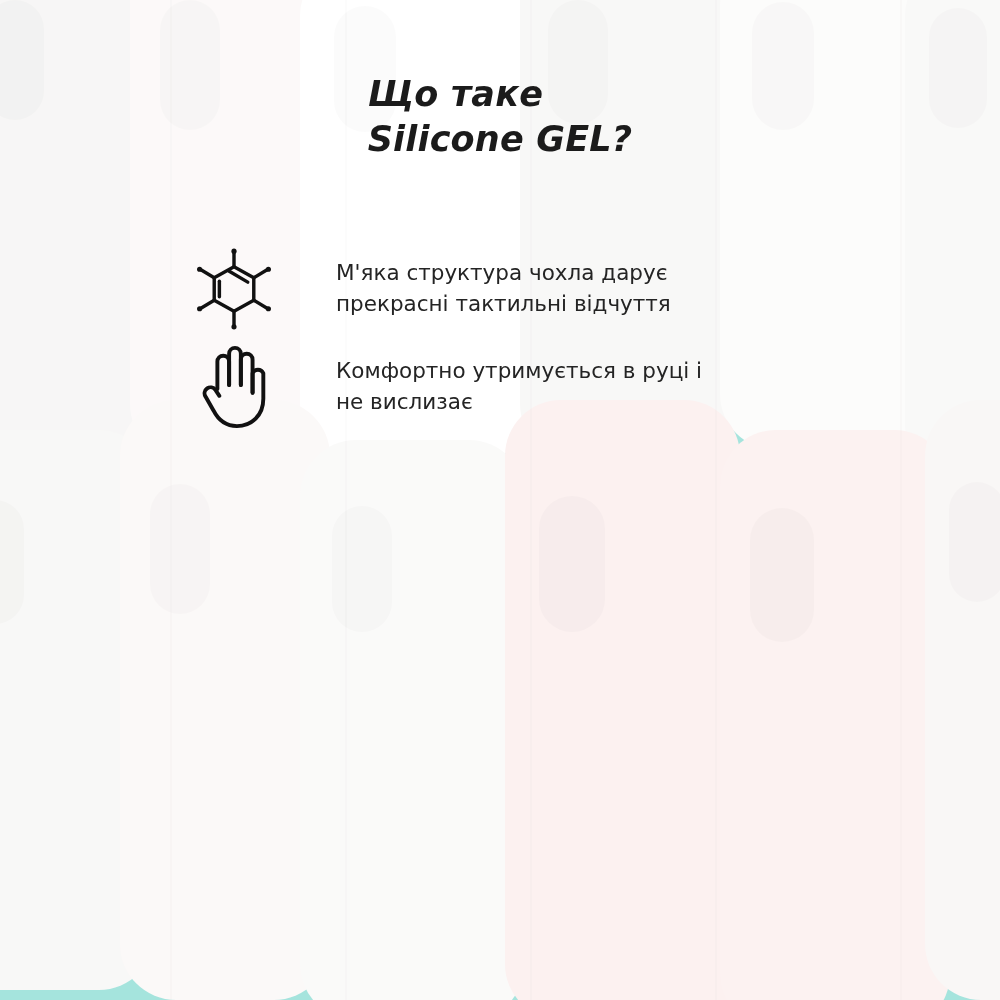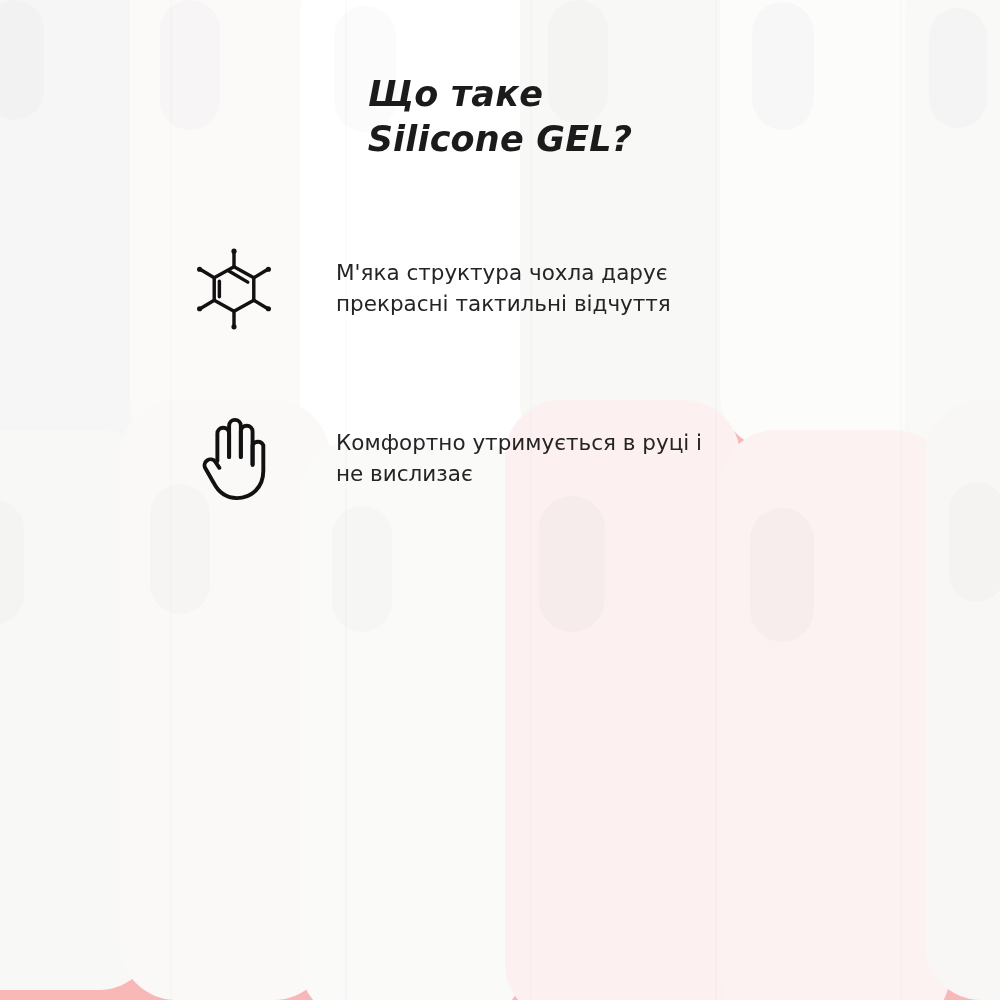--- a/index.html
+++ b/index.html
@@ -13,21 +13,21 @@
     font-family: "DejaVu Sans", sans-serif;
     overflow: hidden;
   }
 
   
   #poster {
     position: relative;
     width: 1000px;
     height: 1000px;
     overflow: hidden;
-    background: #ef4444;
+    background: #14b8a6;
   }
   .bg-layer {
     position: absolute;
     inset: 0;
     overflow: hidden;
   }
   .case {
     position: absolute;
     border-radius: 56px;
   }
@@ -97,21 +97,20 @@
     color: #242424;
     white-space: pre-line;
     font-weight: 500;
   }
 
   .features {
     margin-top: 78px;
     width: 640px;
     display: flex;
     flex-direction: column;
-    gap: 72px;
   }
   .feature {
     display: flex;
     align-items: center;
     gap: 48px;
   }
   .feature-icon {
     width: 108px;
     min-width: 108px;
     height: 98px;

